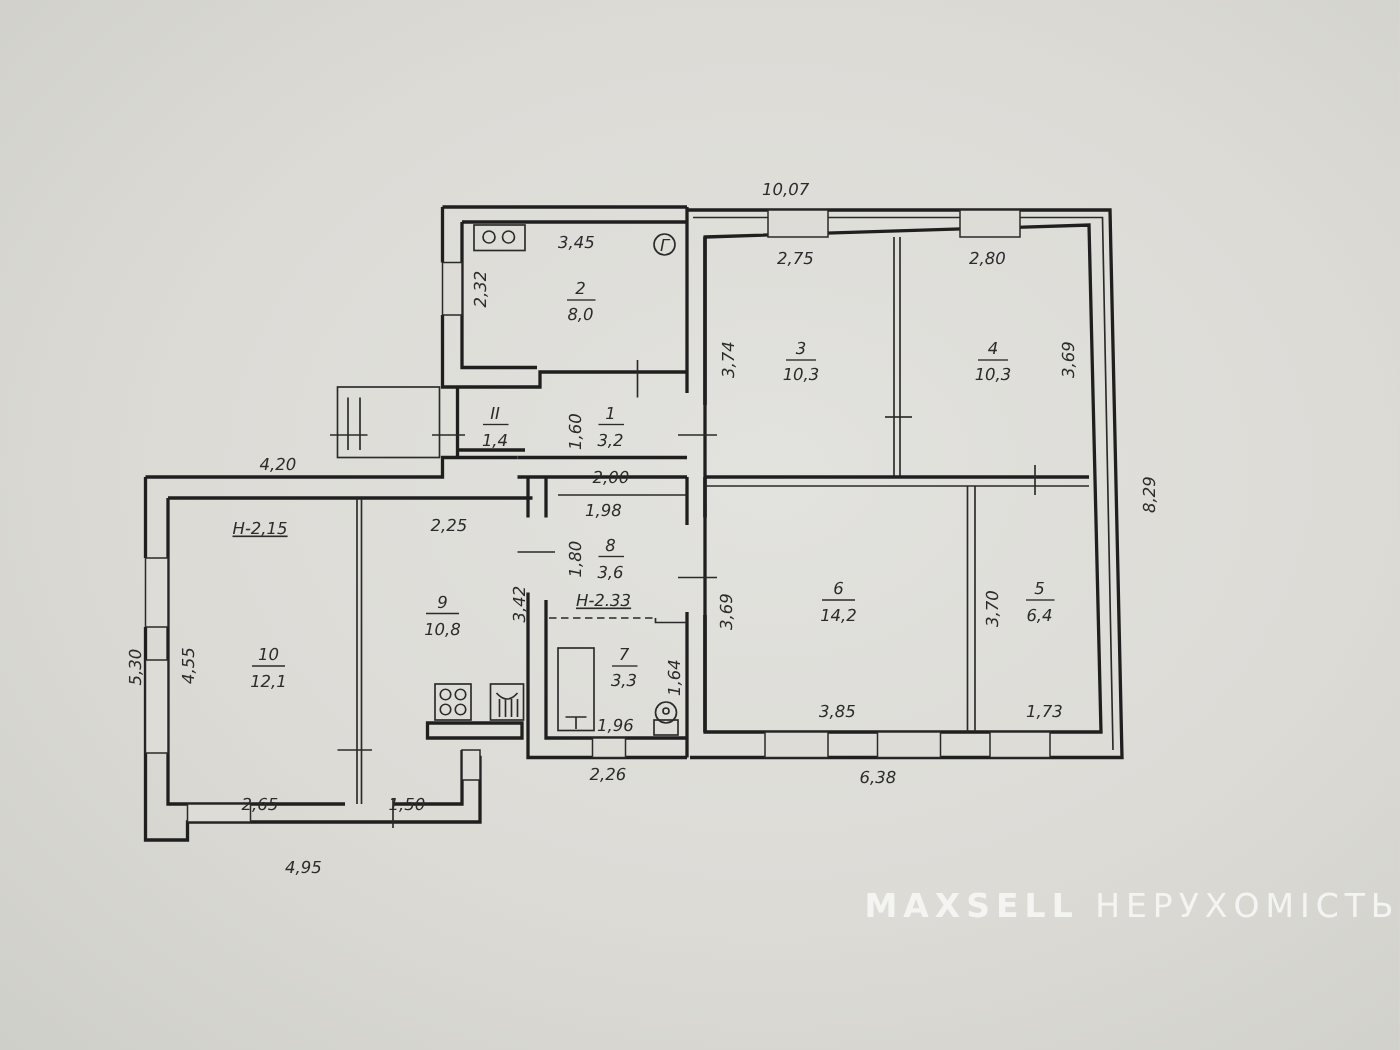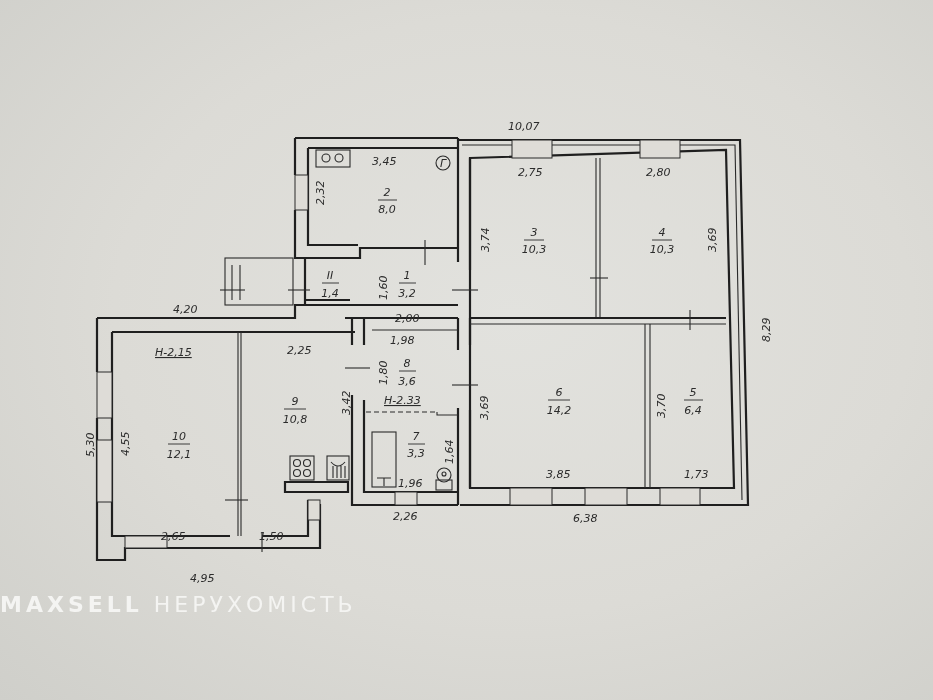--- a/index.html
+++ b/index.html
@@ -11,21 +11,21 @@
   #stage { position: relative; width: 933px; height: 700px;
     background: radial-gradient(ellipse at 55% 45%, #e2e2de 0%, #dcdbd6 55%, #cfcfca 100%); }
   svg { position: absolute; left: 0; top: 0; }
   .wall { fill: none; stroke: #1f1f1f; stroke-width: 2.2; }
   .thin { fill: none; stroke: #2a2a2a; stroke-width: 1.1; }
   .win  { fill: #dedcd7; stroke: #2a2a2a; stroke-width: 1; }
   .lbl  { font-family: "DejaVu Sans", sans-serif; font-style: italic; font-size: 11px; fill: #2b2b2b; }
   .rn   { font-family: "DejaVu Sans", sans-serif; font-style: italic; font-size: 11px; fill: #2b2b2b; text-anchor: middle; }
   .frac { stroke: #2b2b2b; stroke-width: 0.9; }
   #watermark {
-    position: absolute; left: 0; width: 933px; top: 592px; text-align: left;
+    position: absolute; left: 0; width: 933px; top: 592px; text-align: right;
     color: #f4f4f2; font-family: "DejaVu Sans", sans-serif; font-size: 22px; letter-spacing: 4px;
   }
   #watermark .b { font-weight: bold; }
 </style>
 </head>
 <body>
 
 <div id="stage">
 <svg width="933" height="700" viewBox="0 0 933 700">
 

